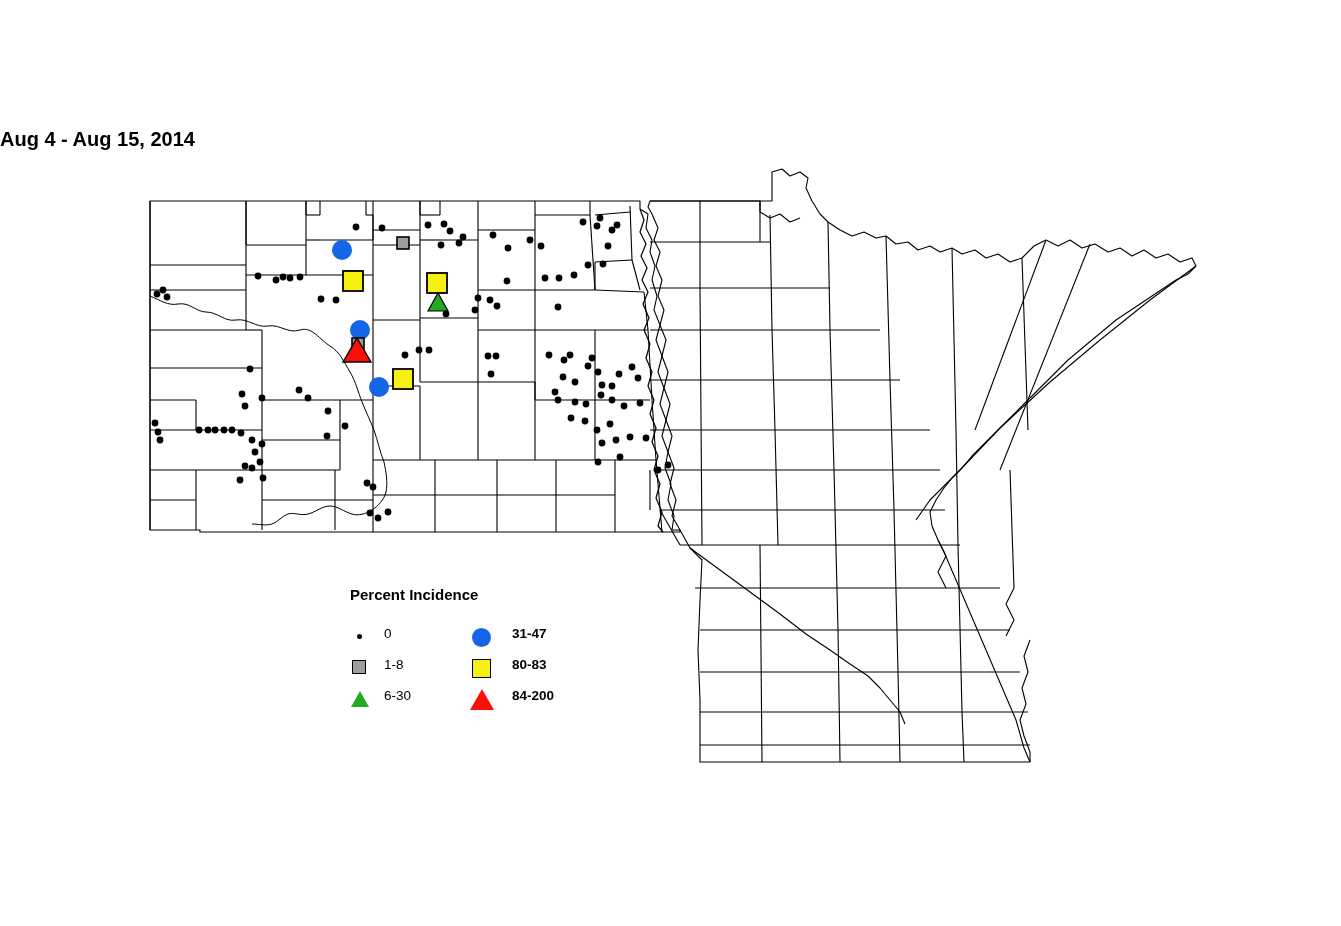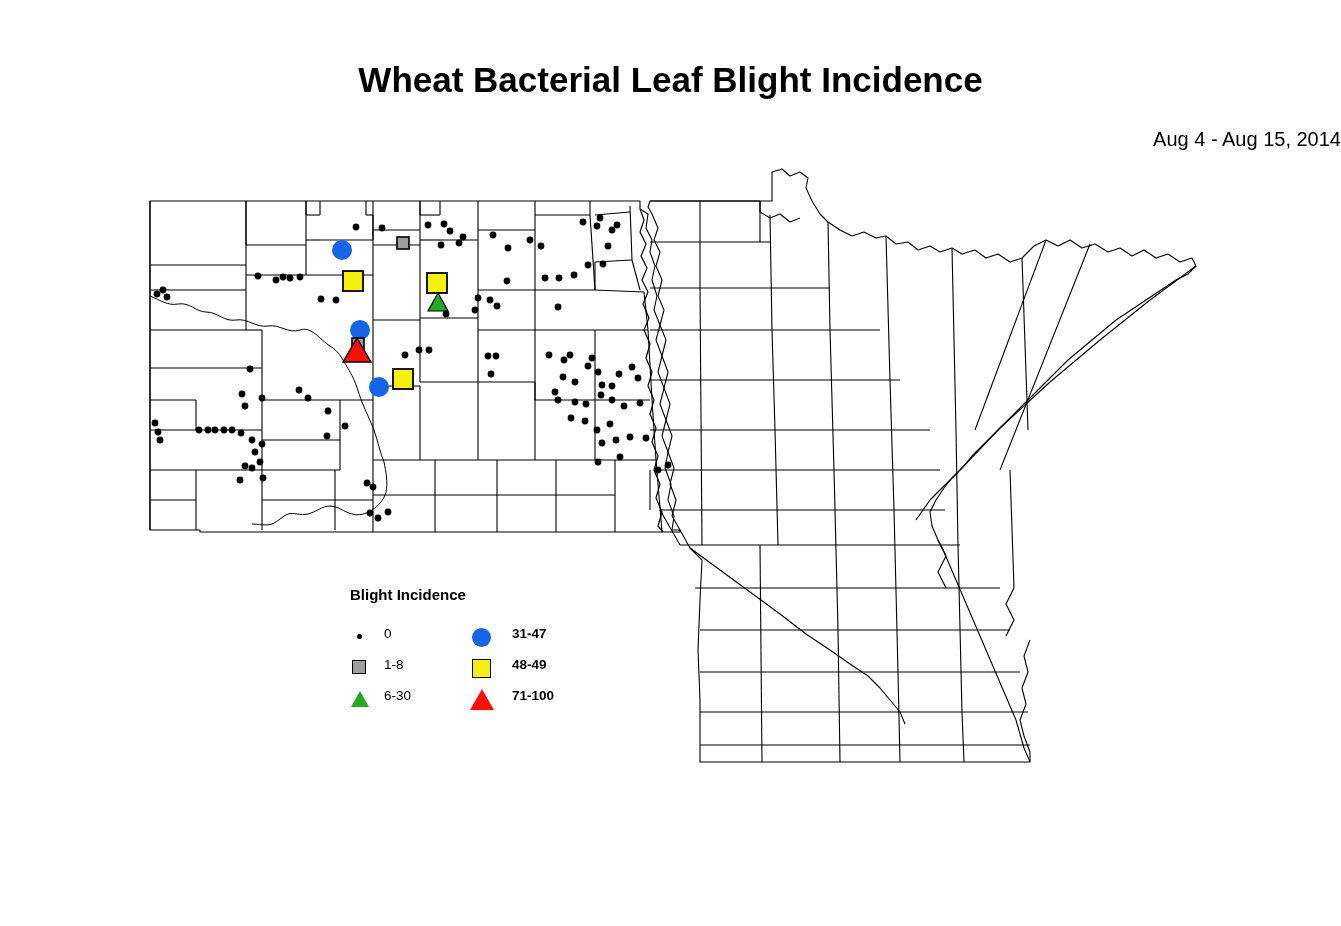--- a/index.html
+++ b/index.html
@@ -2,22 +2,22 @@
 <html><head>
 <meta charset="utf-8">
 <style>
   html,body{margin:0;padding:0;background:#ffffff;}
   body{width:1341px;height:926px;position:relative;overflow:hidden;
        font-family:"Liberation Sans",sans-serif;color:#000;}
   #page{position:absolute;inset:0;background:#fff;}
 
   .title{position:absolute;left:0;right:0;top:60px;text-align:center;
          font-size:35px;font-weight:bold;letter-spacing:0px;}
-  .subtitle{position:absolute;left:0;right:0;top:128px;text-align:right;
-            font-size:20px;font-weight:normal;}
+  .subtitle{position:absolute;left:0;right:0;top:128px;text-align:left;
+            font-size:20px;font-weight:bold;}
 
   #mapwrap{position:absolute;left:0;top:0;width:1341px;height:926px;}
   #mapsvg{display:block;width:1341px;height:926px;}
 
   .legend{position:absolute;left:348px;top:586px;width:230px;height:125px;}
   .legend-title{font-size:15px;font-weight:bold;margin:0 0 20px 2px;white-space:nowrap;}
   .legend-cols{position:relative;height:90px;}
   .lg-col{position:absolute;top:0;}
   .lg-col.left{left:0;}
   .lg-col.right{left:120px;}
@@ -33,21 +33,20 @@
   .sym-circ{position:absolute;left:4px;top:5px;width:19px;height:19px;border-radius:50%;}
   .sym-sq-lg{position:absolute;left:4px;top:5px;width:19px;height:19px;border:1.6px solid #000;box-sizing:border-box;}
   .sym-tri-lg{position:absolute;left:2px;top:4px;width:0;height:0;
               border-left:12px solid transparent;border-right:12px solid transparent;}
 </style>
 </head>
 <body>
 
 <div id="page">
 
-  <div class="title">Wheat Bacterial Leaf Blight Incidence</div>
   <div class="subtitle">Aug 4 - Aug 15, 2014</div>
 
   <div id="mapwrap">
   <svg id="mapsvg" viewBox="0 0 1341 926" xmlns="http://www.w3.org/2000/svg">
     <g fill="none" stroke="#000" stroke-width="1.1" stroke-linejoin="round">
 
       <path d="M150,201 L640,201 L640,209 L648,214 L646,228 L652,240 L650,252 L655,266 L652,280
                L657,296 L654,310 L660,325 L656,340 L662,356 L658,372 L664,388 L660,404 L666,420
                L662,436 L668,452 L665,468 L671,484 L668,500 L674,516 L672,530 L680,530
                L680,532 L200,532 L200,530 L150,530 Z"></path>
@@ -364,21 +363,21 @@
           <circle cx="367" cy="483" r="3.4" fill="#000000"></circle>
           <circle cx="373" cy="487" r="3.4" fill="#000000"></circle>
           <circle cx="370" cy="513" r="3.4" fill="#000000"></circle>
           <circle cx="378" cy="518" r="3.4" fill="#000000"></circle>
           <circle cx="388" cy="512" r="3.4" fill="#000000"></circle>
         </g>
   </svg>
   </div>
 
   <div class="legend">
-    <div class="legend-title">Blight Incidence</div>
+    <div class="legend-title">Percent Incidence</div>
     <div class="legend-cols">
 
       <div class="lg-col left">
         <div class="lg-row">
           <span class="lg-sym">
               <i class="sym-dot"></i>
             </span>
           <span class="lg-lab">0</span>
         </div>
         <div class="lg-row">
@@ -399,26 +398,26 @@
         <div class="lg-row">
           <span class="lg-sym">
               <i class="sym-circ" style="background:#1565e8"></i>
             </span>
           <span class="lg-lab">31-47</span>
         </div>
         <div class="lg-row">
           <span class="lg-sym">
               <i class="sym-sq-lg" style="background:#f6ef12"></i>
             </span>
-          <span class="lg-lab">48-49</span>
+          <span class="lg-lab">80-83</span>
         </div>
         <div class="lg-row">
           <span class="lg-sym">
               <i class="sym-tri-lg" style="border-bottom:21px solid #fb1008"></i>
             </span>
-          <span class="lg-lab">71-100</span>
+          <span class="lg-lab">84-200</span>
         </div>
       </div>
 
     </div>
   </div>
 
 </div>
 
 </body></html>

